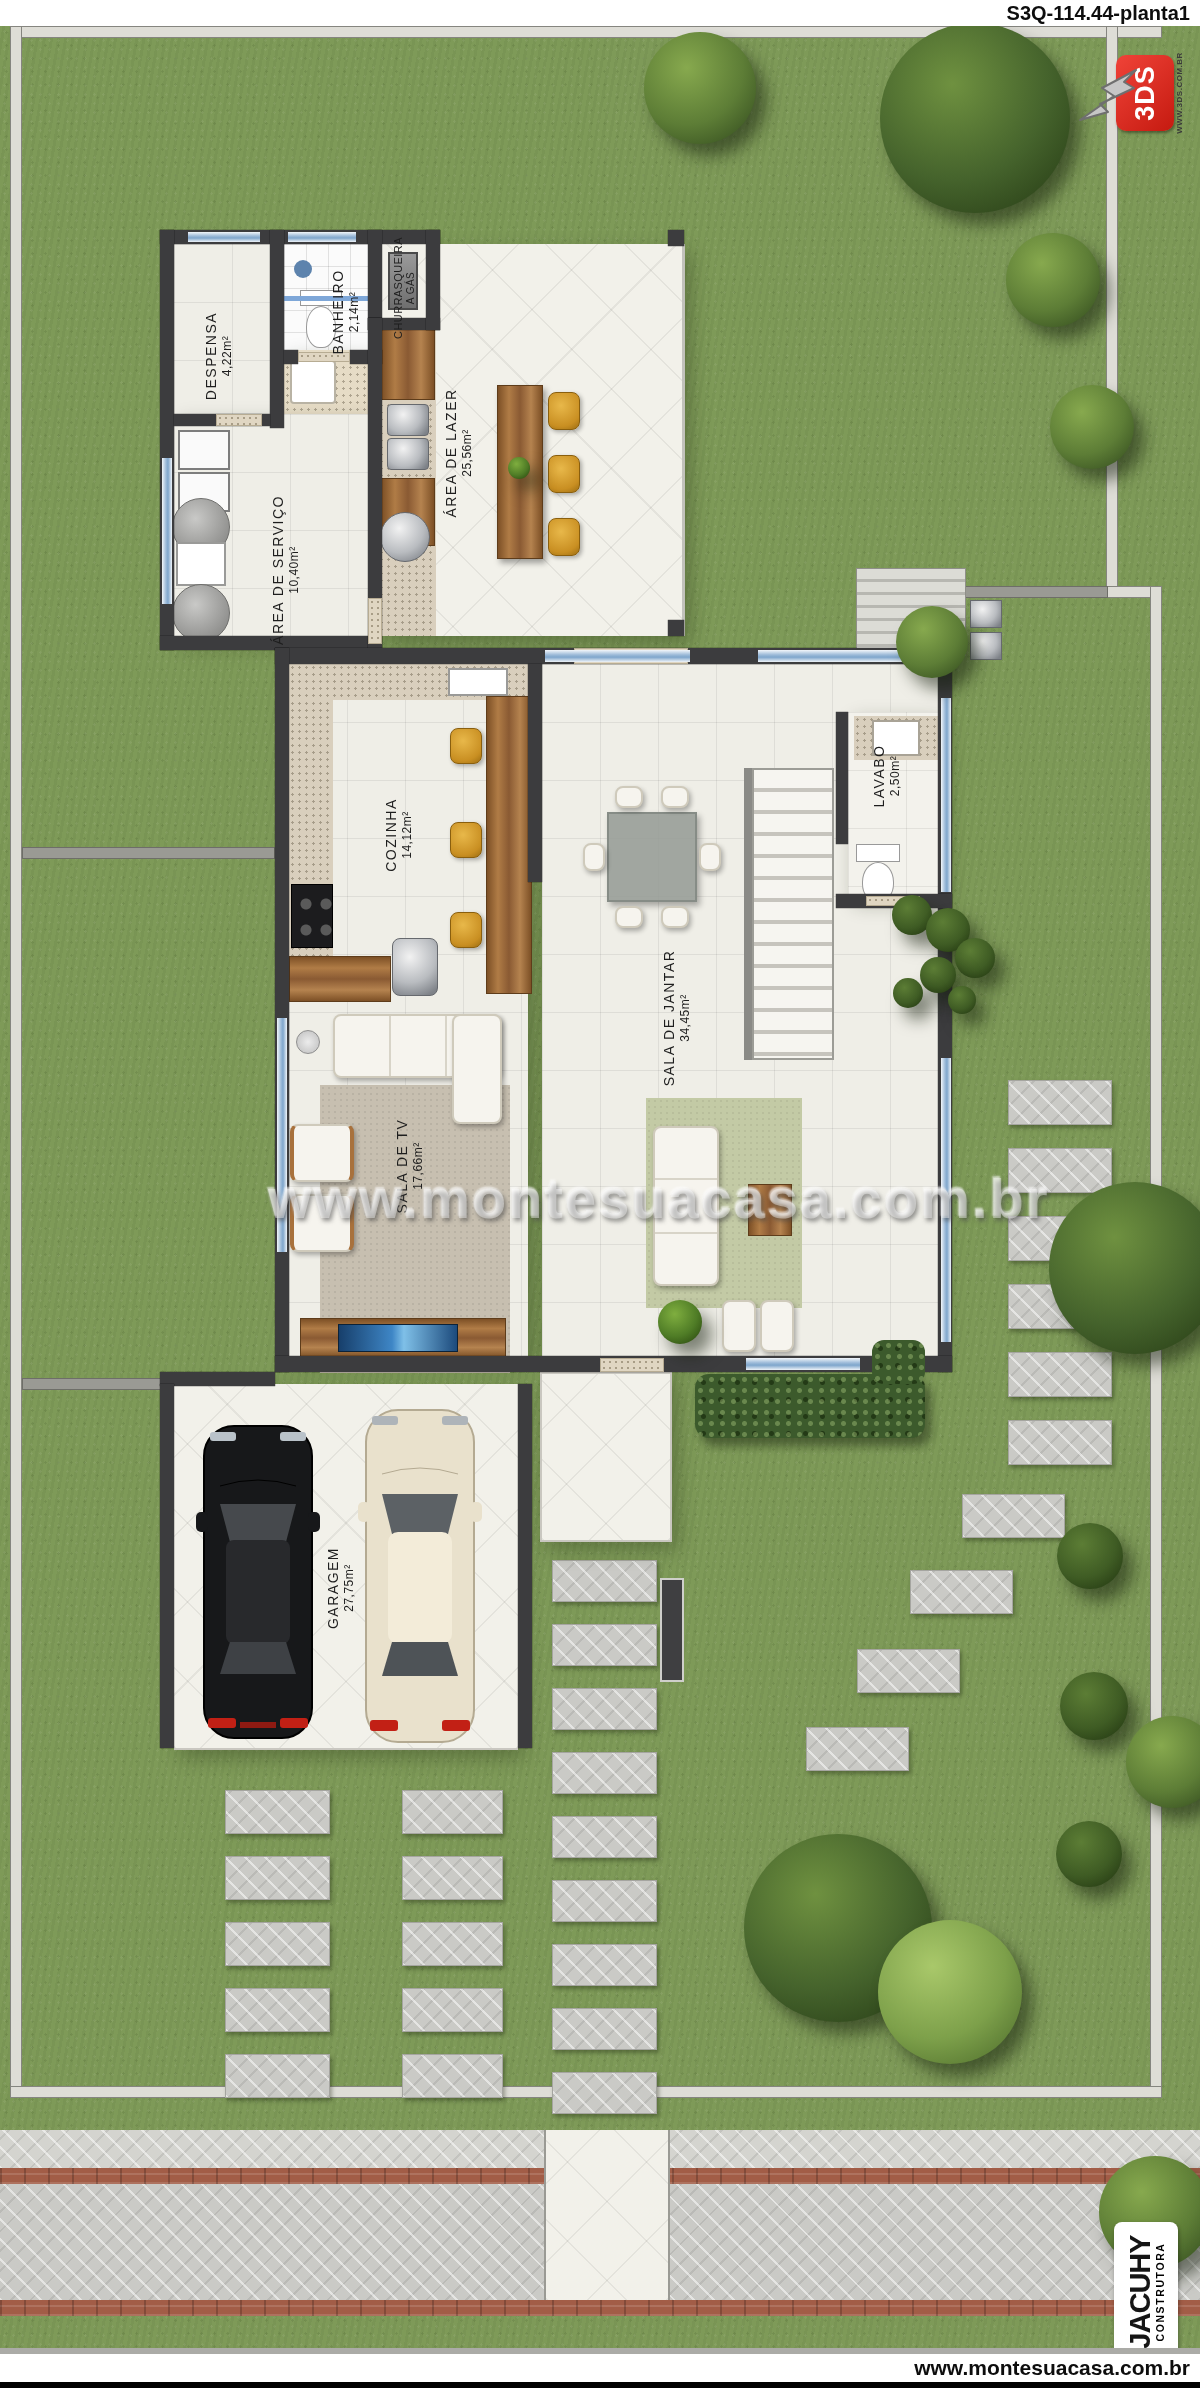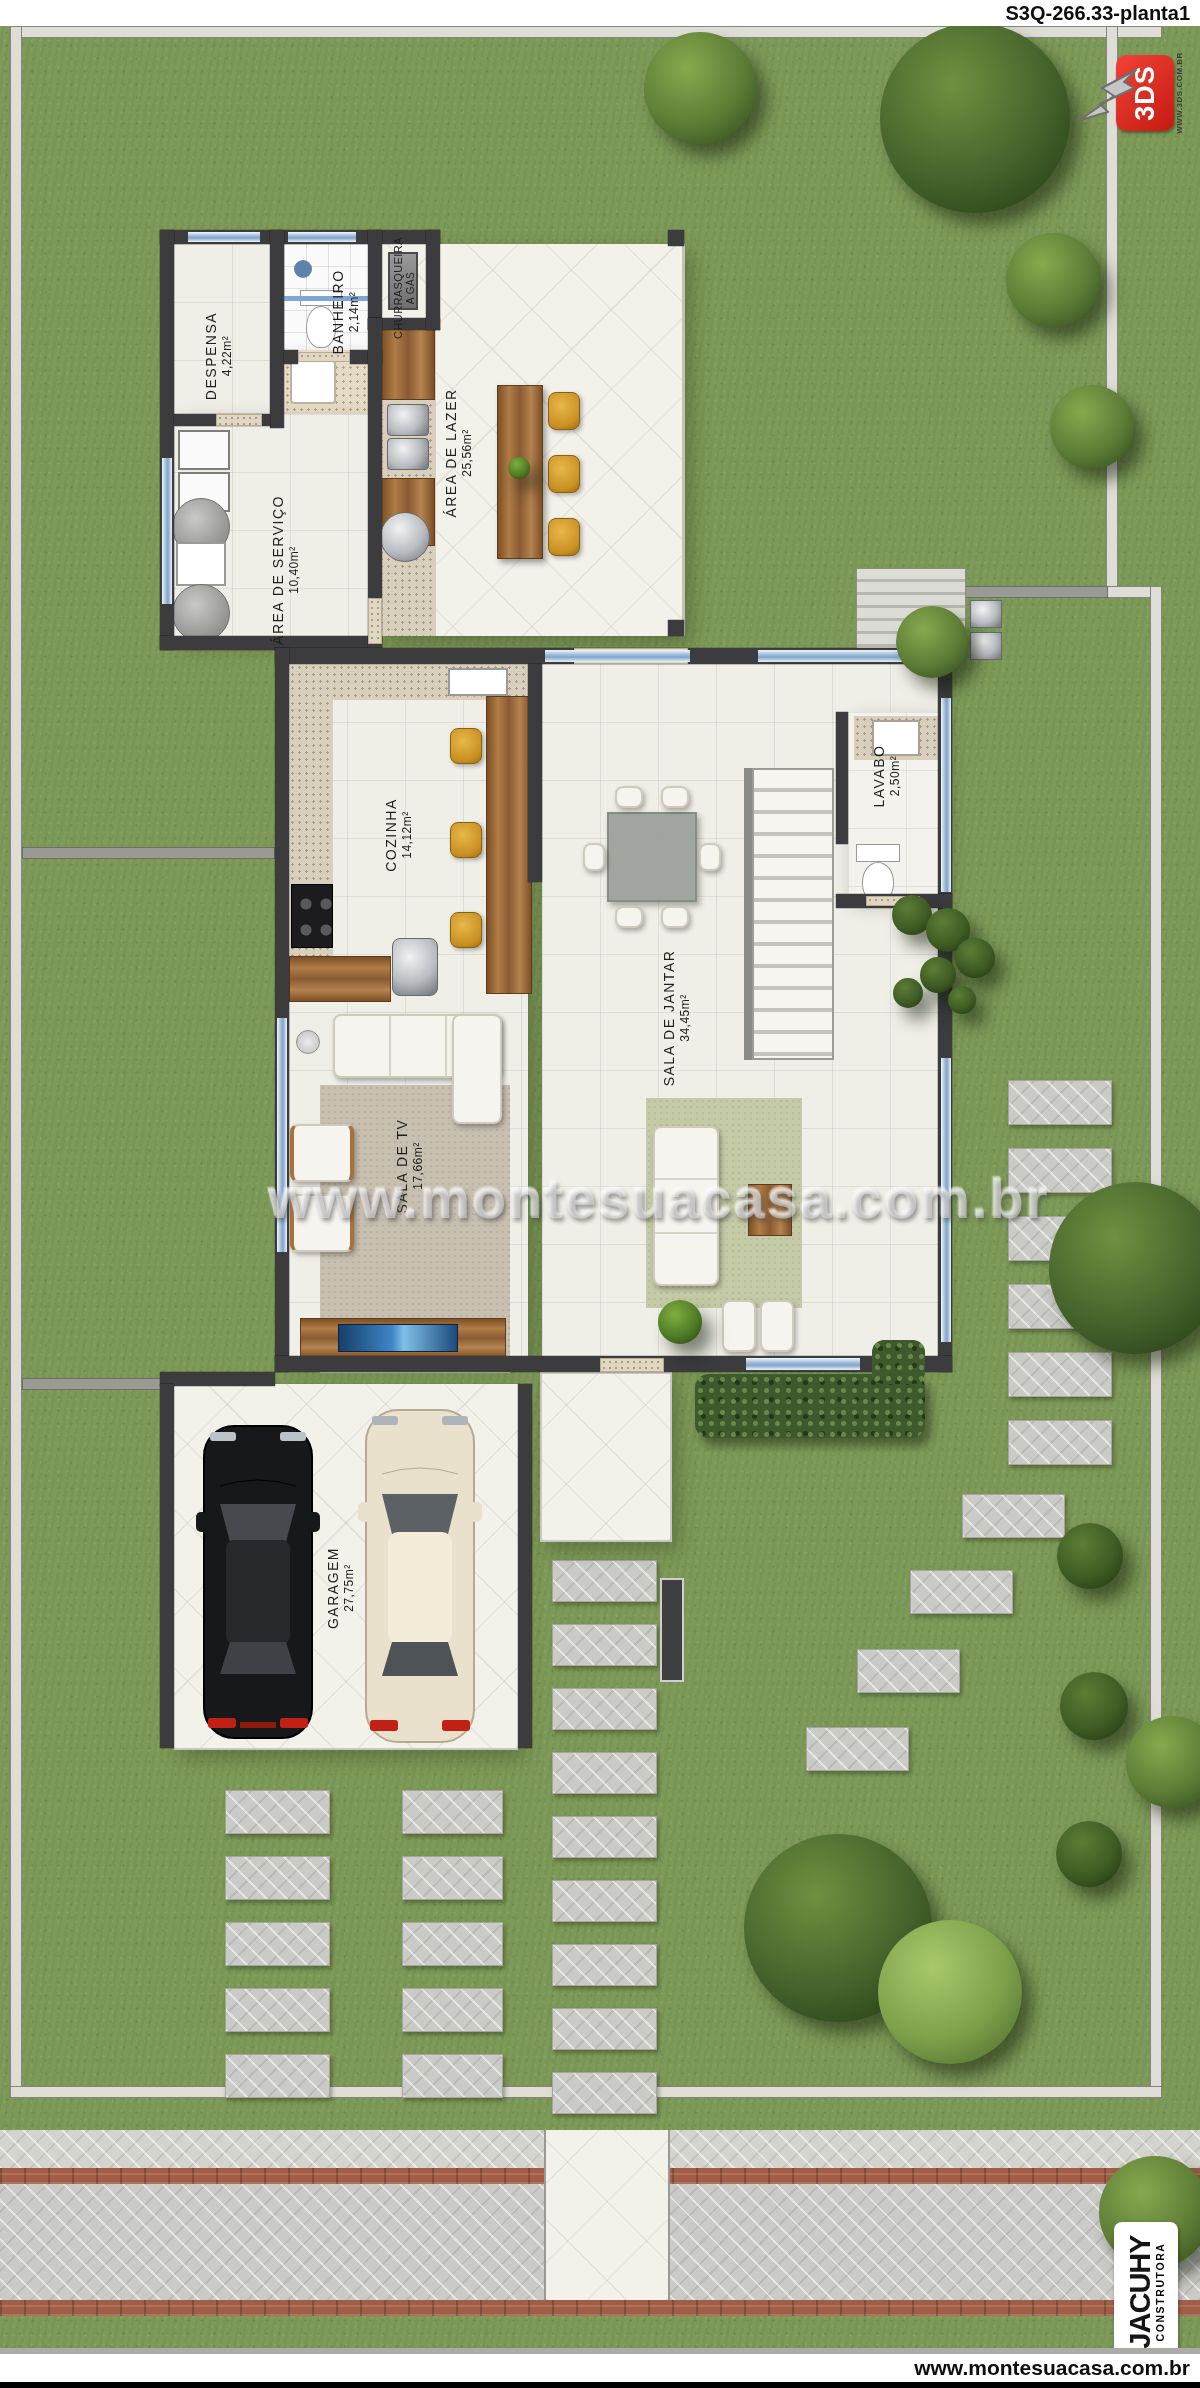--- a/index.html
+++ b/index.html
@@ -274,21 +274,21 @@
       <span class="nm">SALA DE TV</span>
       <span class="ar">17,66m²</span>
     </div>
   <div class="rl" style="left:340px;top:1588px;">
       <span class="nm">GARAGEM</span>
       <span class="ar">27,75m²</span>
     </div>
 
   <div id="watermark" style="left:268px;top:1166px;">www.montesuacasa.com.br</div>
 
-  <div id="titlebar"><span>S3Q-266.33-planta1</span></div>
+  <div id="titlebar"><span>S3Q-114.44-planta1</span></div>
   <div id="logo3ds">
       <div class="rot">3DS</div>
     </div>
   <div id="logo3ds-site">
       <div class="rot">WWW.3DS.COM.BR</div>
     </div>
   <div class="abs" style="left:1076px;top:66px;z-index:61;">
     <svg width="64" height="72" viewBox="0 0 64 72">
       <path d="M60 4 L26 22 L38 30 L4 54 L32 46 L24 38 L58 22 L48 16 Z" fill="#c6c6c6" stroke="#6f6f6f" stroke-width="2" stroke-linejoin="round"></path>
     </svg>

